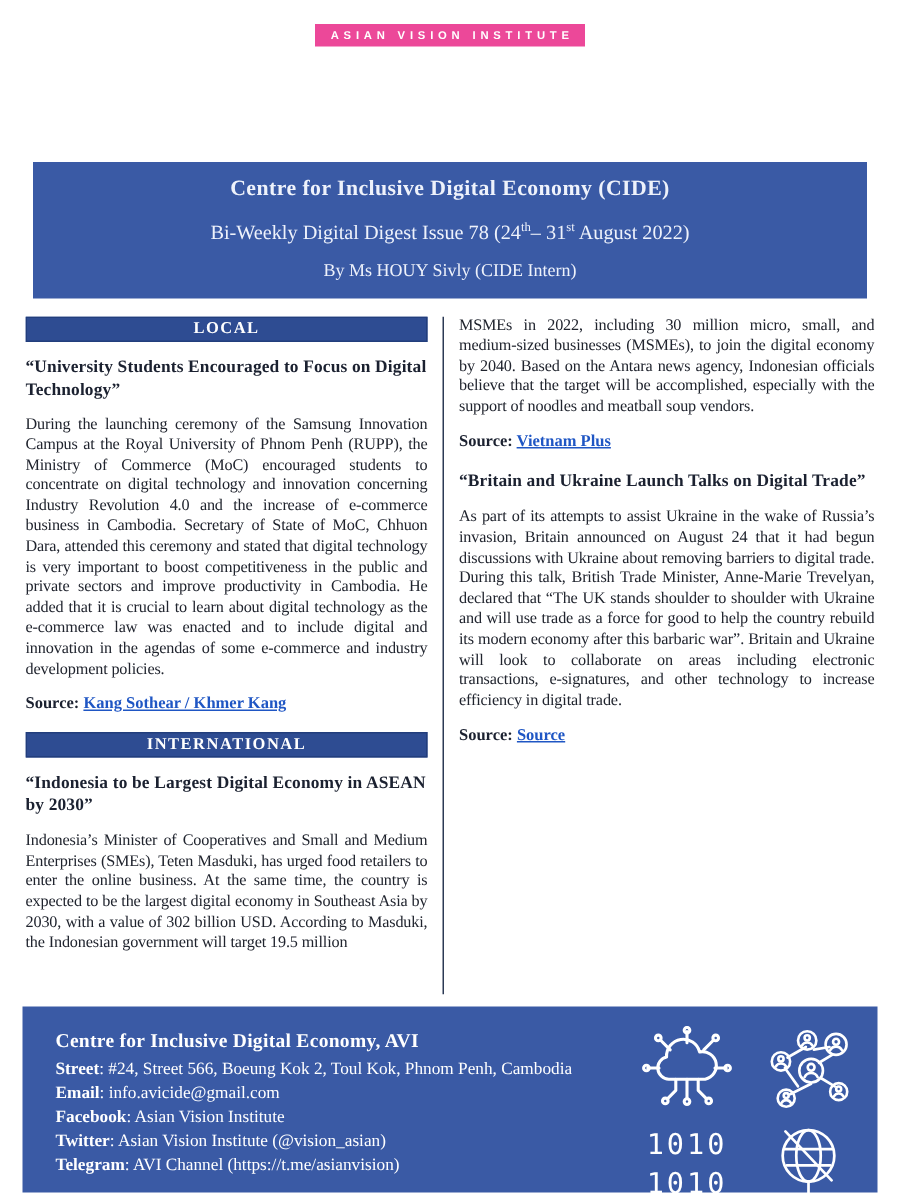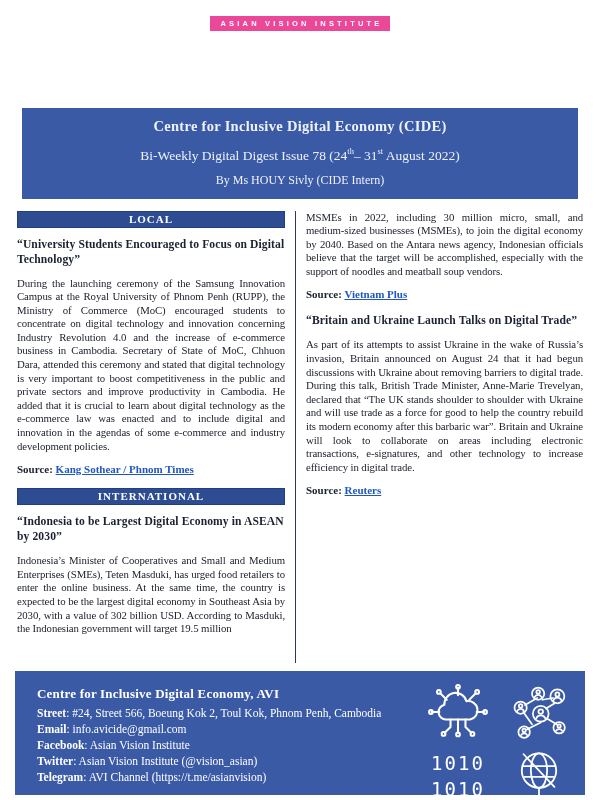--- a/index.html
+++ b/index.html
@@ -135,34 +135,34 @@
   <div class="b2"><span>Bi-Weekly Digital Digest Issue 78 (24</span><sup>th</sup><span>– 31</span><sup>st</sup><span> August 2022)</span></div>
   <div class="b3">By Ms HOUY Sivly (CIDE Intern)</div>
 </div>
 
 <div class="main">
 
   <div class="col-left">
     <div class="section-bar">LOCAL</div>
     <div class="article-title">“University Students Encouraged to Focus on Digital Technology”</div>
     <p class="body-text">During the launching ceremony of the Samsung Innovation Campus at the Royal University of Phnom Penh (RUPP), the Ministry of Commerce (MoC) encouraged students to concentrate on digital technology and innovation concerning Industry Revolution 4.0 and the increase of e-commerce business in Cambodia. Secretary of State of MoC, Chhuon Dara, attended this ceremony and stated that digital technology is very important to boost competitiveness in the public and private sectors and improve productivity in Cambodia. He added that it is crucial to learn about digital technology as the e-commerce law was enacted and to include digital and innovation in the agendas of some e-commerce and industry development policies.</p>
-    <div class="source-line"><span>Source: </span><span class="source-link">Kang Sothear / Phnom Times</span></div>
+    <div class="source-line"><span>Source: </span><span class="source-link">Kang Sothear / Khmer Kang</span></div>
     <div class="section-bar">INTERNATIONAL</div>
     <div class="article-title">“Indonesia to be Largest Digital Economy in ASEAN by 2030”</div>
     <p class="body-text">Indonesia’s Minister of Cooperatives and Small and Medium Enterprises (SMEs), Teten Masduki, has urged food retailers to enter the online business. At the same time, the country is expected to be the largest digital economy in Southeast Asia by 2030, with a value of 302 billion USD. According to Masduki, the Indonesian government will target 19.5 million</p>
   </div>
 
   <div class="divider"></div>
 
   <div class="col-right">
     <p class="body-text">MSMEs in 2022, including 30 million micro, small, and medium-sized businesses (MSMEs), to join the digital economy by 2040. Based on the Antara news agency, Indonesian officials believe that the target will be accomplished, especially with the support of noodles and meatball soup vendors.</p>
     <div class="source-line"><span>Source: </span><span class="source-link">Vietnam Plus</span></div>
     <div class="article-title">“Britain and Ukraine Launch Talks on Digital Trade”</div>
     <p class="body-text">As part of its attempts to assist Ukraine in the wake of Russia’s invasion, Britain announced on August 24 that it had begun discussions with Ukraine about removing barriers to digital trade. During this talk, British Trade Minister, Anne-Marie Trevelyan, declared that “The UK stands shoulder to shoulder with Ukraine and will use trade as a force for good to help the country rebuild its modern economy after this barbaric war”. Britain and Ukraine will look to collaborate on areas including electronic transactions, e-signatures, and other technology to increase efficiency in digital trade.</p>
-    <div class="source-line"><span>Source: </span><span class="source-link">Reuters</span></div>
+    <div class="source-line"><span>Source: </span><span class="source-link">Source</span></div>
   </div>
 
 </div>
 
 <div class="footer">
   <div class="footer-left">
     <div class="footer-title">Centre for Inclusive Digital Economy, AVI</div>
     <div class="footer-line"><b>Street</b><span>: #24, Street 566, Boeung Kok 2, Toul Kok, Phnom Penh, Cambodia</span></div>
     <div class="footer-line"><b>Email</b><span>: info.avicide@gmail.com</span></div>
     <div class="footer-line"><b>Facebook</b><span>: Asian Vision Institute</span></div>

